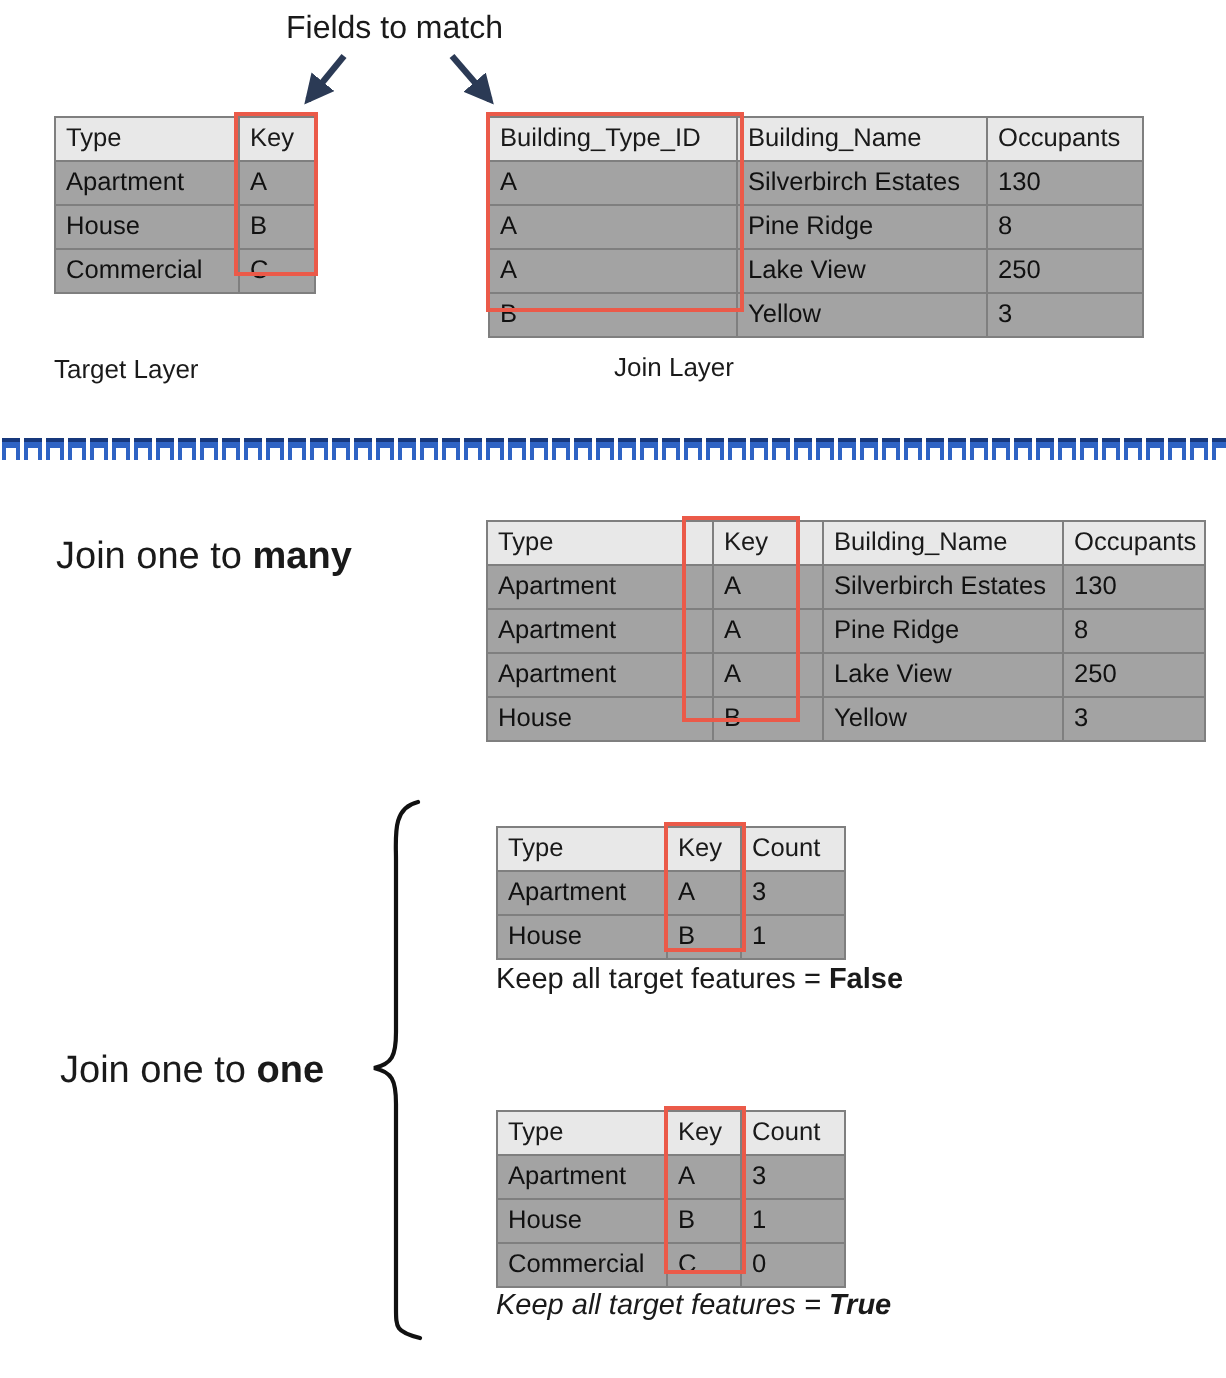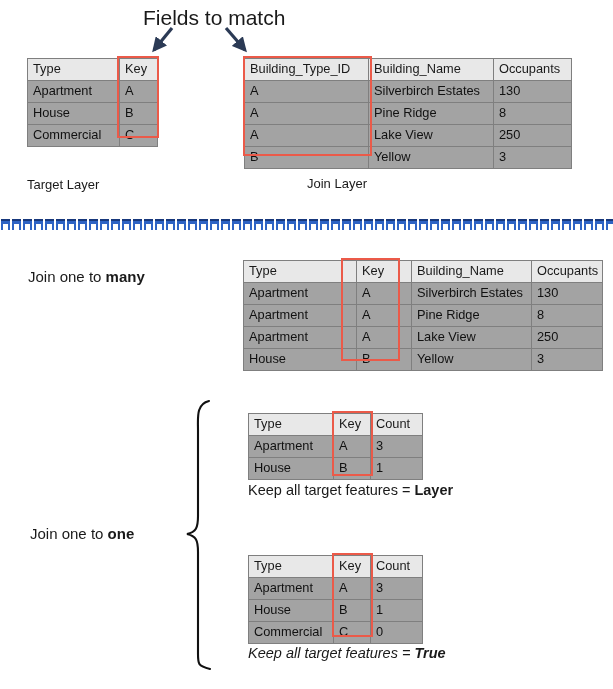--- a/index.html
+++ b/index.html
@@ -5,23 +5,23 @@
   html,body{margin:0;padding:0;}
   body{
     width:613px;height:689px;background:#ffffff;
     font-family:"Liberation Sans", sans-serif;
     color:#111111;position:relative;overflow:hidden;
   }
   .stage{position:absolute;left:0;top:0;width:613px;height:689px;}
 
   
   .txt{position:absolute;white-space:nowrap;color:#1a1a1a;}
-  .t-title{font-size:21px;}
+  .t-title{font-size:16px;}
   .t-layer{font-size:13px;}
-  .t-mode{font-size:15px;}
+  .t-mode{font-size:19px;}
   .t-keep{font-size:14.5px;}
   .b{font-weight:bold;}
 
   
   .tbl{position:absolute;border-collapse:collapse;background:#ffffff;
        font-size:12.8px;table-layout:fixed;}
   .tbl td,.tbl th{
     border:1px solid #7f7f7f;
     padding:1px 5px 2px 5px;
     text-align:left;font-weight:normal;
@@ -279,21 +279,21 @@
       <tr>
         <td>House</td>
         <td>B</td>
         <td>1</td>
       </tr>
     </tbody>
   </table>
   <div class="redbox" style="left:332px;top:411px;width:37px;height:61px;"></div>
 
   <div class="txt t-keep" style="left:248px;top:482px;">
-    <span>Keep all target features = </span><span class="b">Layer</span>
+    <span>Keep all target features = </span><span class="b">False</span>
   </div>
 
   <div class="txt t-mode" style="left:30px;top:525px;">
     <span>Join one to </span><span class="b">one</span>
   </div>
 
   <table class="tbl" style="left:248px;top:555px;width:174px;">
     <colgroup>
         <col style="width:85px;">
         <col style="width:37px;">

